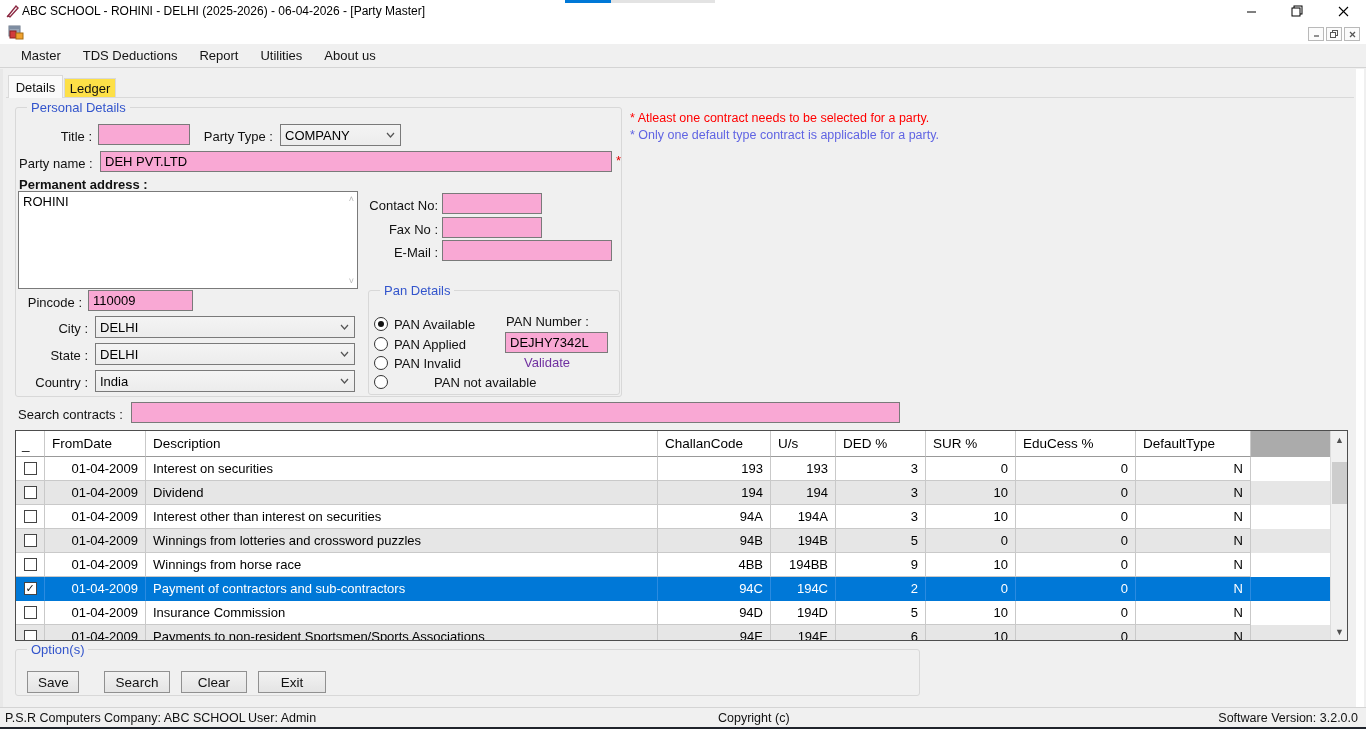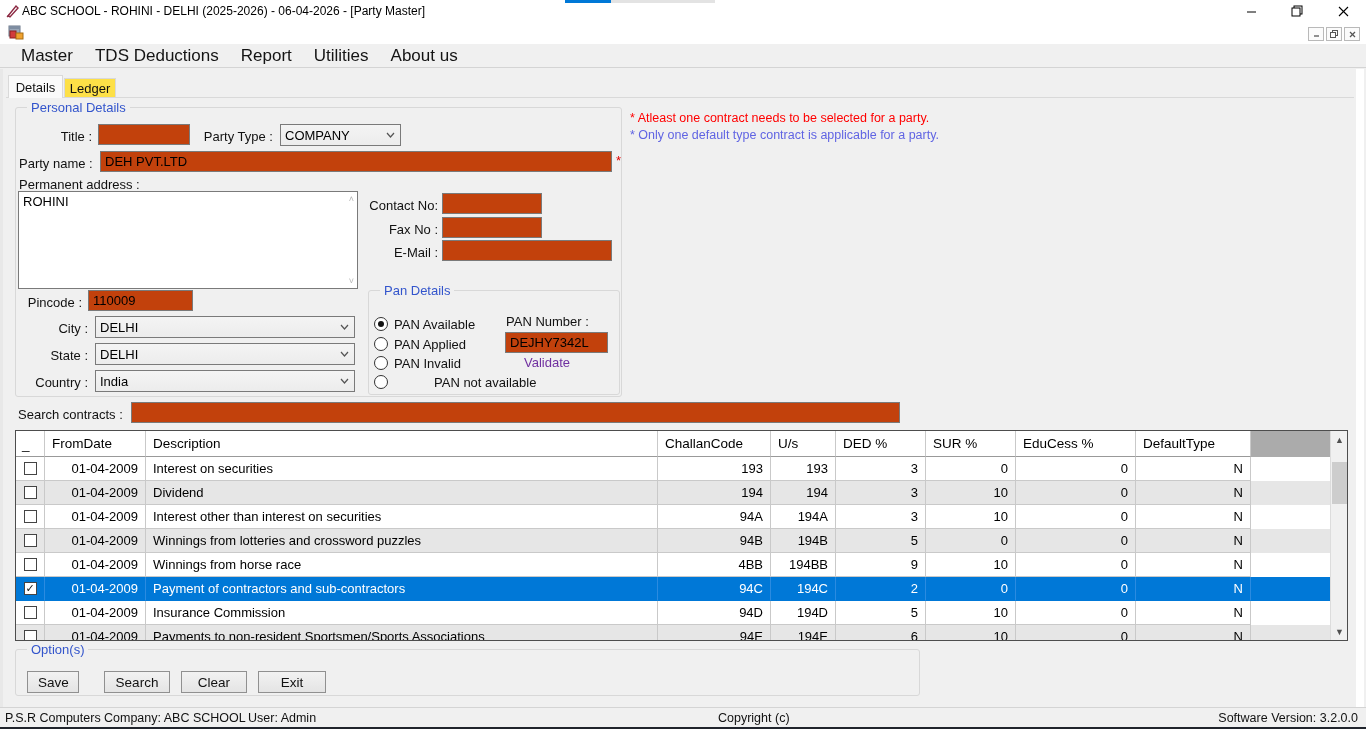--- a/index.html
+++ b/index.html
@@ -15,39 +15,39 @@
   .win-btn { position:absolute; top:0; width:46px; height:22px; display:flex; align-items:center; justify-content:center; }
   .win-btn svg { display:block; }
 
   
   .mdirow { position:absolute; left:0; top:22px; width:1366px; height:22px; background:#ffffff; }
   .mdi-icon { position:absolute; left:8px; top:3px; width:16px; height:15px; }
   .mdi-btn { position:absolute; top:5px; width:16px; height:14px; background:#fbfbfb; border:1px solid #b9b9b9; display:flex; align-items:center; justify-content:center; font-size:8px; color:#555; }
 
   
   .menubar { position:absolute; left:0; top:44px; width:1366px; height:24px; background:#f0f0f0; border-bottom:1px solid #d4d4d4; display:flex; align-items:center; padding-left:10px; }
-  .menu-item { font-size:17px; color:#141414; padding:3px 11px; white-space:nowrap; }
+  .menu-item { font-size:13px; color:#141414; padding:3px 11px; white-space:nowrap; }
 
   
   .content { position:absolute; left:0; top:69px; width:1366px; height:638px; background:#f0f0f0; border-left:3px solid #e8e8e8; }
   .right-strip { position:absolute; left:1356px; top:69px; width:8px; height:638px; background:#ffffff; }
 
   
   .tabline { position:absolute; left:6px; top:97px; width:1348px; height:1px; background:#d9d9d9; }
   .tab { position:absolute; font-size:13px; color:#111; display:flex; align-items:center; justify-content:center; }
   .tab.active { left:8px; top:75px; width:55px; height:23px; background:#fafafa; border:1px solid #d9d9d9; border-bottom:none; z-index:2; }
   .tab.inactive { left:64px; top:78px; width:52px; height:19px; background:#fde047; border:1px solid #d9d9d9; border-bottom:none; }
 
   
   .groupbox { position:absolute; border:1px solid #d8d8d8; border-radius:3px; }
   .group-label { position:absolute; top:-8px; left:11px; background:#f0f0f0; padding:0 4px; font-size:13px; color:#3355cc; white-space:nowrap; }
 
   .lbl { position:absolute; font-size:13px; color:#111; white-space:nowrap; }
   .lbl.r { text-align:right; }
-  .tbox { position:absolute; border:1px solid #7a7a7a; background:#c2410c; font-family:"Liberation Sans", sans-serif; font-size:13px; color:#000; padding:1px 4px; }
+  .tbox { position:absolute; border:1px solid #7a7a7a; background:#f9a8d4; font-family:"Liberation Sans", sans-serif; font-size:13px; color:#000; padding:1px 4px; }
   input.tbox { outline:none; }
   .combo { position:absolute; border:1px solid #7a7a7a; background:linear-gradient(#f4f4f4,#ececec); font-size:13px; color:#000; display:flex; align-items:center; padding:0 4px; }
   .combo .chev { position:absolute; right:5px; top:50%; transform:translateY(-50%); }
   .addr { position:absolute; border:1px solid #7a7a7a; background:#fff; font-size:13px; color:#000; padding:2px 4px; }
   .addr .sarrow { position:absolute; right:3px; color:#b5b5b5; font-size:9px; }
   .asterisk { position:absolute; color:#e00000; font-size:13px; }
 
   .note { position:absolute; font-size:12.5px; white-space:nowrap; }
 
   
@@ -172,21 +172,21 @@
     <span>COMPANY</span>
     <svg class="chev" width="9" height="6" viewBox="0 0 9 6">
         <polyline points="1,1 4.5,5 8,1" fill="none" stroke="#555" stroke-width="1.2"></polyline>
       </svg>
   </div>
 
   <span class="lbl" style="left:19px; top:156px;">Party name :</span>
   <input class="tbox" style="left: 100px; top: 151px; width: 512px; height: 21px;" value="DEH PVT.LTD">
   <span class="asterisk" style="left:616px; top:153px;">*</span>
 
-  <span class="lbl" style="left:19px; top:177px;">Permanent address :</span>
+  <span class="lbl" style="left:19px; top:177px;font-weight:bold;">Permanent address :</span>
   <div class="addr" style="left:18px; top:191px; width:340px; height:98px;">
     <span>ROHINI</span>
     <span class="sarrow" style="top:2px;">˄</span>
     <span class="sarrow" style="bottom:2px;">˅</span>
   </div>
 
   <span class="lbl r" style="left:360px; top:198px; width:78px;">Contact No:</span>
   <input class="tbox" style="left: 442px; top: 193px; width: 100px; height: 21px;" value="">
   <span class="lbl r" style="left:360px; top:222px; width:78px;">Fax No :</span>
   <input class="tbox" style="left: 442px; top: 217px; width: 100px; height: 21px;" value="">

